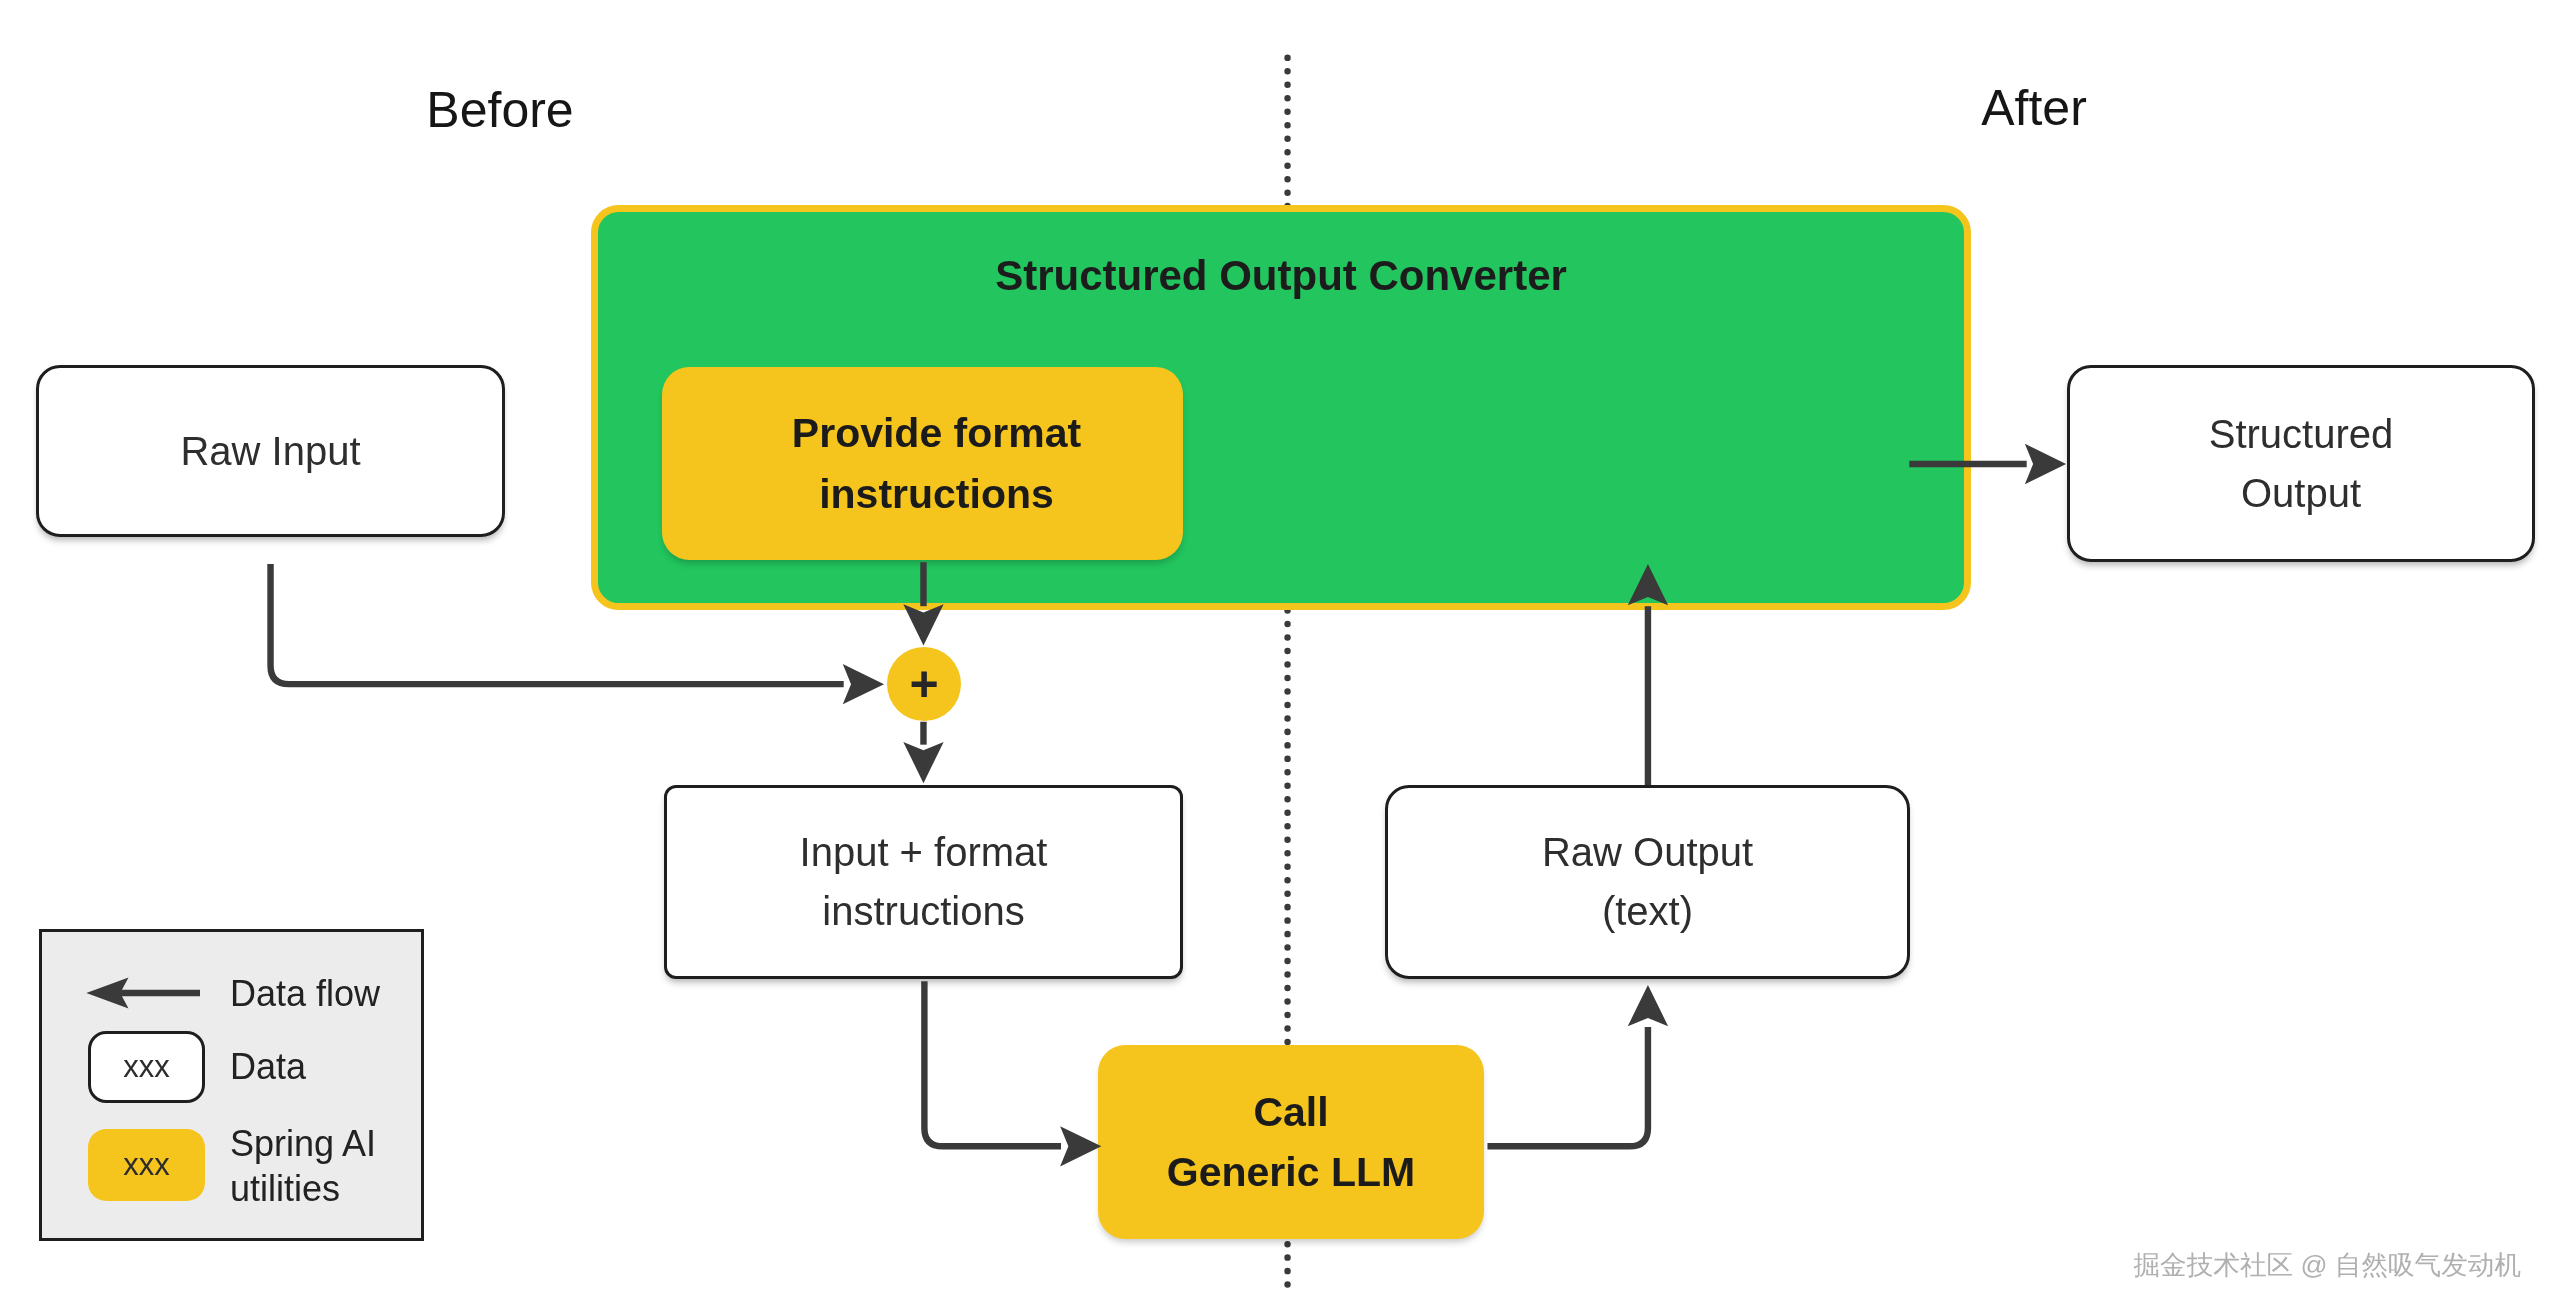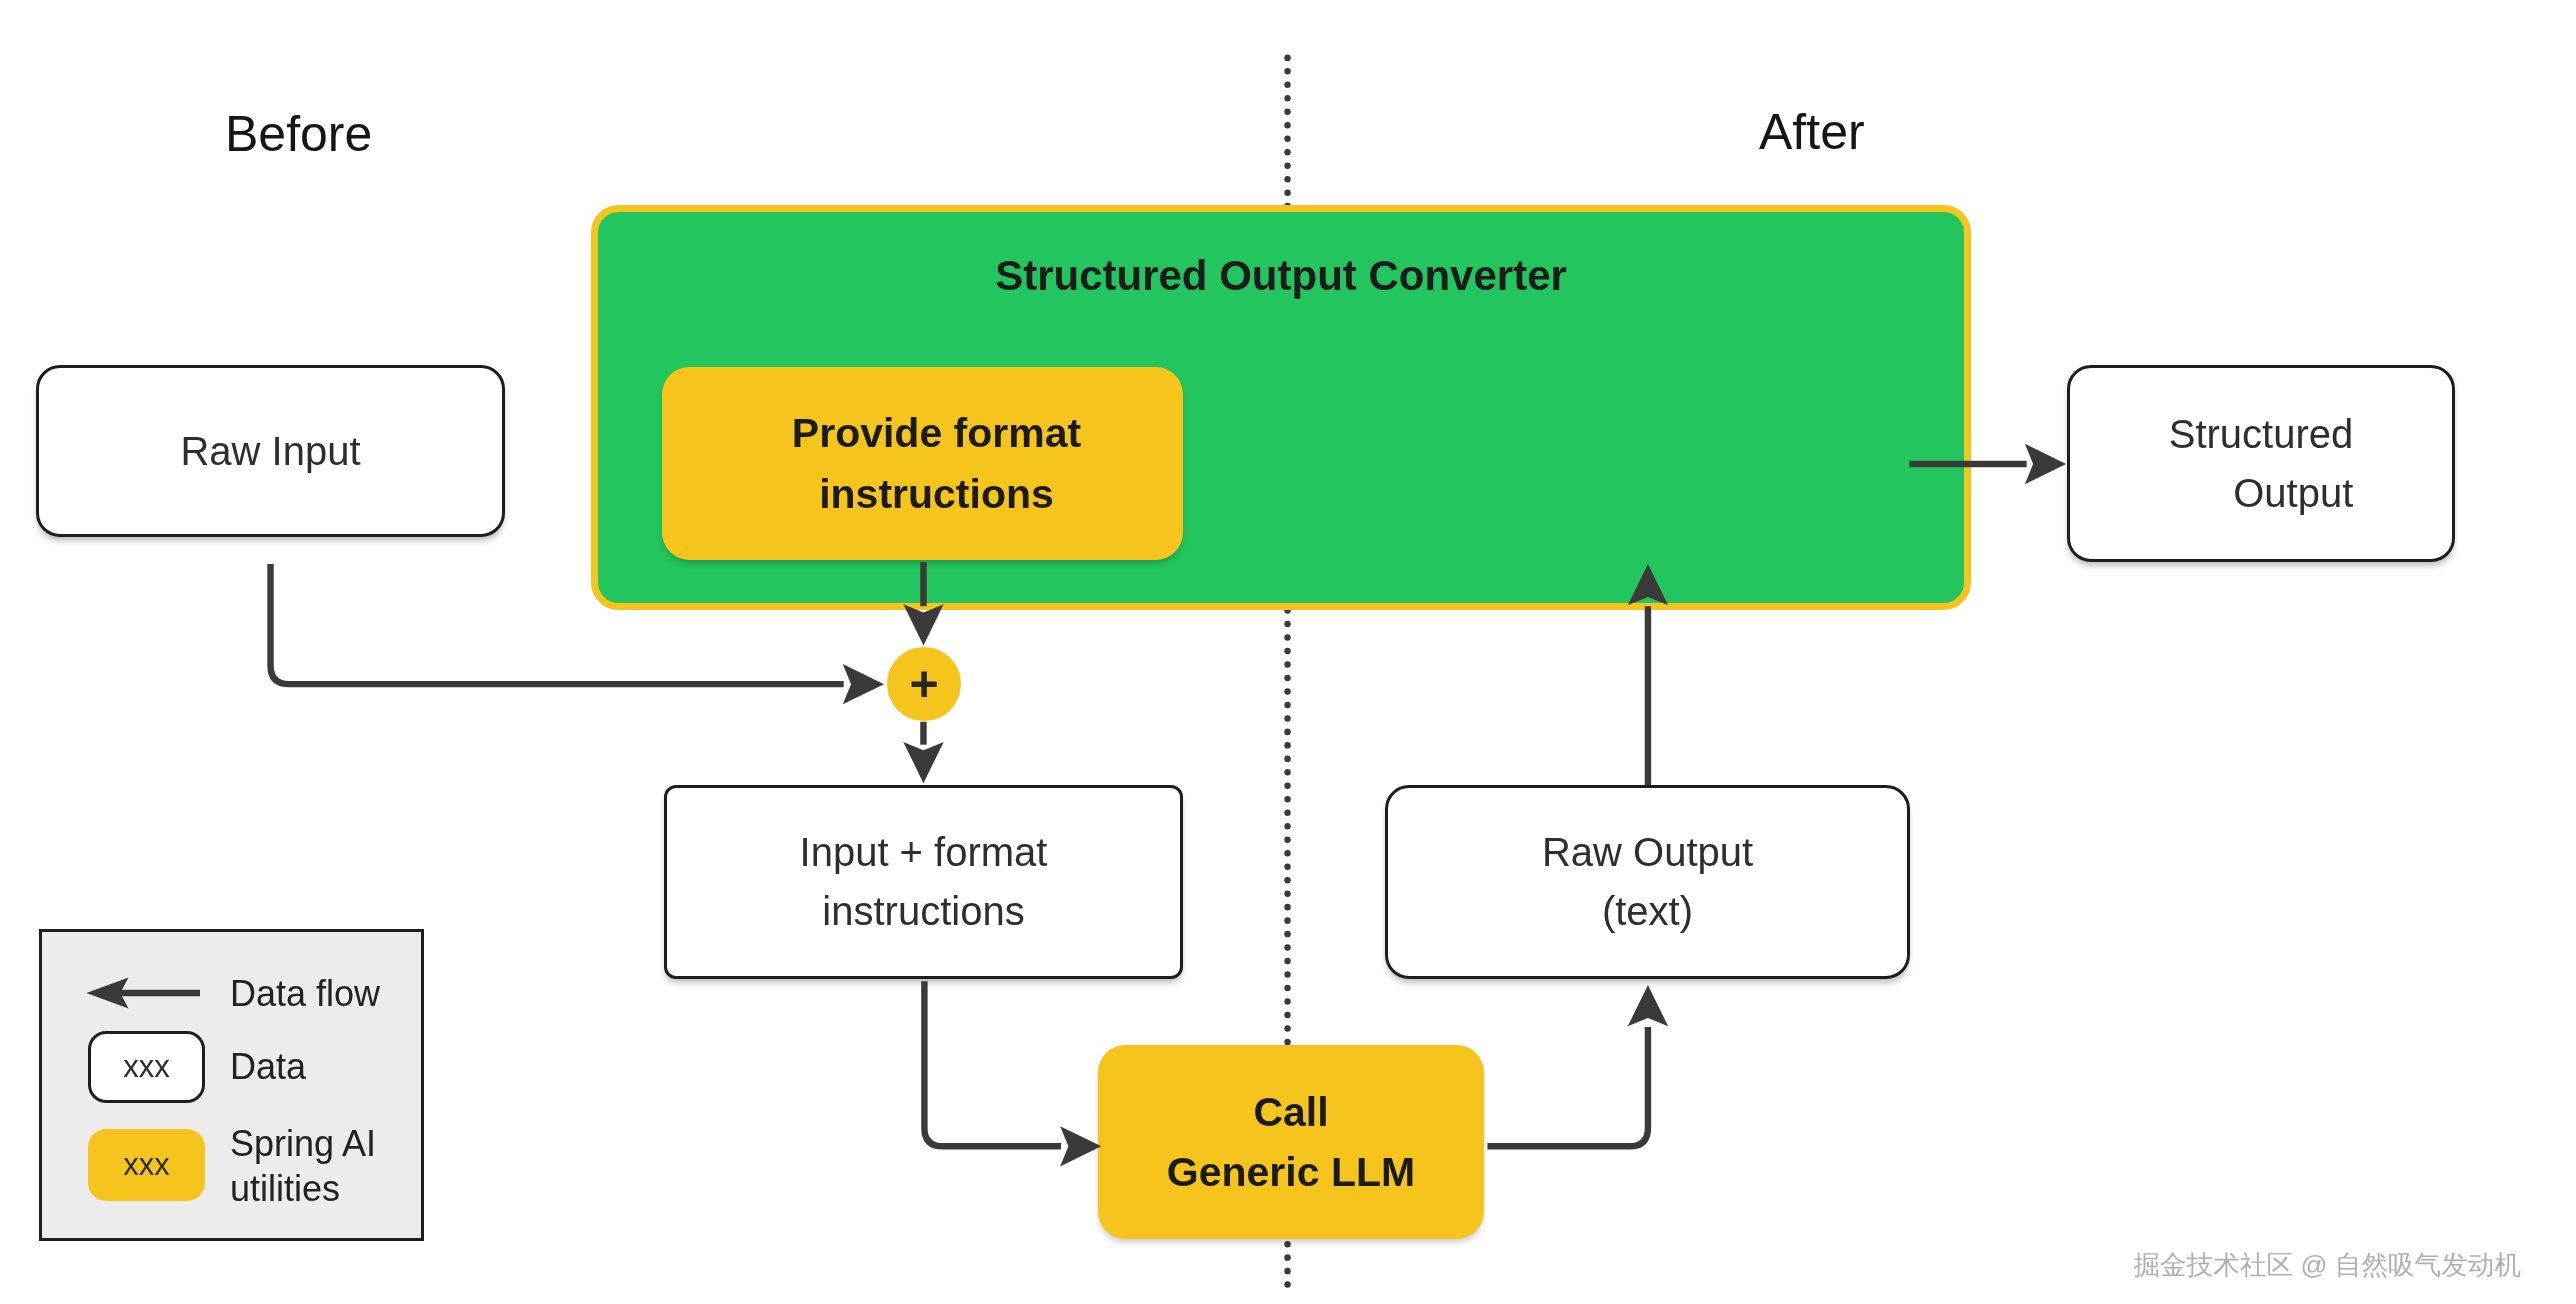--- a/index.html
+++ b/index.html
@@ -12,25 +12,25 @@
     font-family: "Liberation Sans", sans-serif;
   }
   .layer {
     position: absolute;
     left: 0; top: 0;
     width: 2576px; height: 1305px;
   }
   .section-title {
     position: absolute;
     width: 550px;
+    text-align: center;
     font-size: 50px;
     font-weight: 500;
     color: #161616;
     z-index: 2;
-    margin-top: 24px;
   }
   .container-box {
     position: absolute;
     left: 591px; top: 205px;
     width: 1380px; height: 405px;
     background: #22c55e;
     border: 7.3px solid #F6C51D;
     border-radius: 27.5px;
     box-sizing: border-box;
     z-index: 1;
@@ -144,21 +144,21 @@
   <div class="container-box">
     <div class="container-title">Structured Output Converter</div>
   </div>
 
   <div class="node white" style="left:36px; top:365px; width:469px; height:172px;">Raw Input</div>
 
   <div class="node yellow" style="left:662px; top:367px; width:521px; height:193px;padding-left:28px;">Provide format
 instructions</div>
 
 
-  <div class="node white" style="left:2067px; top:365px; width:388px; height:197px;text-align:right;">Structured
+  <div class="node white" style="left:2067px; top:365px; width:468px; height:197px;">Structured
 Output</div>
 
   <div class="node white" style="left:664px; top:785px; width:519px; height:194px;border-radius:12px;">Input + format
 instructions</div>
 
   <div class="node white" style="left:1385px; top:785px; width:525px; height:194px;">Raw Output
 (text)</div>
 
   <div class="node yellow" style="left:1098px; top:1045px; width:386px; height:194px;">Call
 Generic LLM</div>

